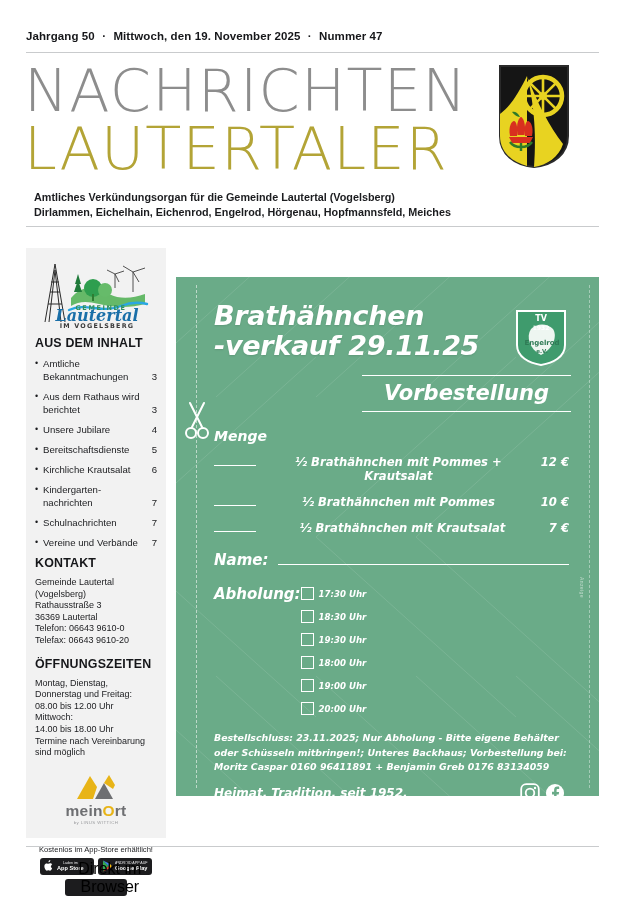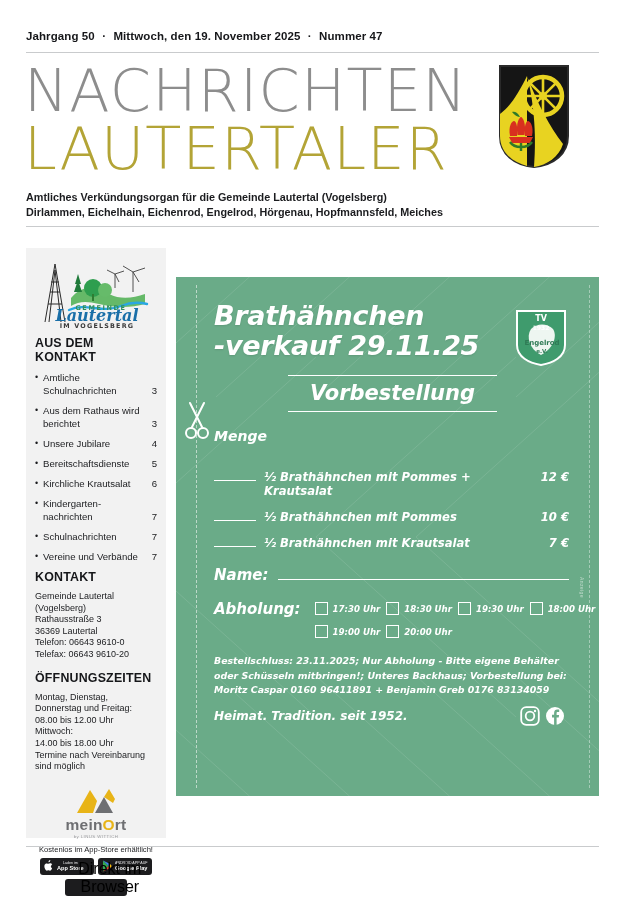--- a/index.html
+++ b/index.html
@@ -29,21 +29,21 @@
     font-family: "DejaVu Sans", sans-serif;
     font-weight: 300; font-size: 59px; line-height: 58px;
     letter-spacing: 1.2px; white-space: nowrap;
   }
   .mast-1 { color: #b3a436; }
   .mast-2 { color: #8d8d8d; margin-top: 2px; }
 
   .crest { position: absolute; left: 497px; top: 62px; width: 74px; height: 108px; }
 
   .subtitle {
-    position: absolute; left: 26px; top: 190px; width: 560px;
+    position: absolute; left: 34px; top: 190px; width: 560px;
     font-size: 10.8px; font-weight: 700; color: #1b1c1f; line-height: 14.5px;
   }
   .rule-sub {
     position: absolute; left: 26px; top: 226px; width: 573px; height: 1px;
     background: #c9cbcd;
   }
 
   
   .sidebar {
     position: absolute; left: 26px; top: 248px; width: 140px; height: 590px;
@@ -68,21 +68,21 @@
   .hours { font-size: 9px; color: #1b1c1f; line-height: 11.6px; }
 
   .meinort { margin-top: 12px; text-align: center; }
   .mo-mark { width: 46px; height: 30px; display: block; margin: 0 auto 1px; }
   .mo-word {
     font-size: 15.5px; font-weight: 700; color: #6e6f72; letter-spacing: .2px;
     line-height: 17px;
   }
   .mo-word .o { color: #e8b417; }
   .mo-sub { font-size: 4.4px; color: #9a9b9e; letter-spacing: .4px; margin-top: 1px; }
-  .mo-free { font-size: 7.6px; color: #1b1c1f; margin: 6px 0 4px; }
+  .mo-free { font-size: 7.6px; color: #1b1c1f; margin: 20px 0 4px; }
   .badges { display: flex; gap: 4px; justify-content: center; }
   .badge {
     background: #1c1c1e; border-radius: 3px; height: 17px; width: 54px;
     display: flex; align-items: center; gap: 3px; padding: 0 4px;
   }
   .badge .bl { font-size: 3.6px; color: #e8e8ea; line-height: 4.2px; display: block; }
   .badge .bb { font-size: 5.6px; color: #fff; font-weight: 700; line-height: 6.4px; display: block; }
   .badge-wide {
     background: #1c1c1e; border-radius: 3px; height: 17px; width: 62px;
     display: flex; align-items: center; gap: 3px; padding: 0 4px;
@@ -109,60 +109,60 @@
   .ad-inner { position: absolute; left: 38px; top: 24px; right: 22px; }
 
   .ad-title {
     font-family: "DejaVu Sans", sans-serif;
     font-style: italic; font-weight: 700; color: #ffffff;
     font-size: 27px; line-height: 30px; letter-spacing: -.3px;
     text-shadow: 0 1px 2px rgba(0,0,0,.10);
   }
   .tv-logo { position: absolute; right: 30px; top: 28px; width: 56px; height: 62px; }
 
-  .vorb-wrap { margin-top: 14px; text-align: center; padding-right: 6px; }
+  .vorb-wrap { margin-top: 14px; text-align: right; padding-right: 6px; }
   .vorb {
     display: inline-block;
     font-family: "DejaVu Sans", sans-serif;
     font-style: italic; font-weight: 700; color: #ffffff;
     font-size: 21px; line-height: 28px;
     border-top: 1.6px solid #ffffff; border-bottom: 1.6px solid #ffffff;
     padding: 3px 22px 4px;
   }
 
   .menge {
     font-family: "DejaVu Sans", sans-serif;
     font-style: italic; font-weight: 700; color: #ffffff;
     font-size: 14px; margin-top: 16px;
   }
 
-  .rows { margin-top: 26px; }
+  .rows { margin-top: 11px; text-align: center; }
   .row {
     display: flex; align-items: baseline; gap: 8px;
     font-family: "DejaVu Sans", sans-serif;
     font-style: italic; font-weight: 700; color: #ffffff;
     font-size: 11.6px; margin-bottom: 12px; padding-right: 8px;
   }
   .row .blank { flex: none; width: 42px; border-bottom: 1.4px solid #ffffff; height: 11px; }
   .row .label { flex: 1 1 auto; }
   .row .price { flex: none; }
 
   .namerow {
     display: flex; align-items: baseline; gap: 10px; margin-top: 16px; padding-right: 8px;
     font-family: "DejaVu Sans", sans-serif;
     font-style: italic; font-weight: 700; color: #ffffff; font-size: 15px;
   }
   .namerow .nblank { flex: 1 1 auto; border-bottom: 1.5px solid #ffffff; height: 14px; }
 
   .abhol {
-    display: flex; align-items: flex-start; gap: 14px; margin-top: 16px;
+    display: flex; align-items: flex-start; margin-top: 16px;
     font-family: "DejaVu Sans", sans-serif;
     font-style: italic; font-weight: 700; color: #ffffff; font-size: 15px;
   }
-  .cbgrid { display: grid; grid-template-columns: repeat(4, 1fr); gap: 10px 6px; flex: 1 1 auto; padding-top: 2px; }
+  .cbgrid { display: grid; grid-template-columns: repeat(1, 1fr); gap: 10px 6px; flex: 1 1 auto; padding-top: 2px; }
   .cb { display: flex; align-items: center; gap: 5px; }
   .cb .box { width: 13px; height: 13px; border: 1.3px solid #ffffff; flex: none; }
   .cb .t {
     font-family: "DejaVu Sans", sans-serif;
     font-style: italic; font-weight: 700; color: #ffffff; font-size: 8.6px; white-space: nowrap;
   }
 
   .fine {
     margin-top: 16px; padding-right: 10px;
     font-family: "DejaVu Sans", sans-serif;
@@ -262,25 +262,25 @@
       <g fill="#1f7a3a">
         <path d="M43 22 L47 34 H39 Z"></path>
           <path d="M43 16 L46 26 H40 Z"></path>
       </g>
       <path d="M34 52 C52 44 66 56 86 48 C96 44 104 44 112 46" stroke="#29a7e1" stroke-width="2.4" fill="none" stroke-linecap="round"></path>
       <text x="66" y="52" font-family="DejaVu Sans, sans-serif" font-size="6.5" font-weight="700" fill="#2f8f5b" letter-spacing="1.6" text-anchor="middle">GEMEINDE</text>
       <text x="62" y="63" font-family="DejaVu Serif, serif" font-size="16" font-style="italic" font-weight="700" fill="#1a6fa8" text-anchor="middle">Lautertal</text>
       <text x="62" y="70" font-family="DejaVu Sans, sans-serif" font-size="6.4" font-weight="700" fill="#3a3a3a" letter-spacing="1.2" text-anchor="middle">IM VOGELSBERG</text>
     </svg>
 
-    <div class="side-h">AUS DEM KONTAKT</div>
+    <div class="side-h">AUS DEM INHALT</div>
     <ul class="toc">
       <li>
         <span class="bul">•</span>
-        <span class="txt">Amtliche Schulnachrichten</span>
+        <span class="txt">Amtliche Bekanntmachungen</span>
         <span class="pg">3</span>
       </li>
       <li>
         <span class="bul">•</span>
         <span class="txt">Aus dem Rathaus wird berichtet</span>
         <span class="pg">3</span>
       </li>
       <li>
         <span class="bul">•</span>
         <span class="txt">Unsere Jubilare</span>

